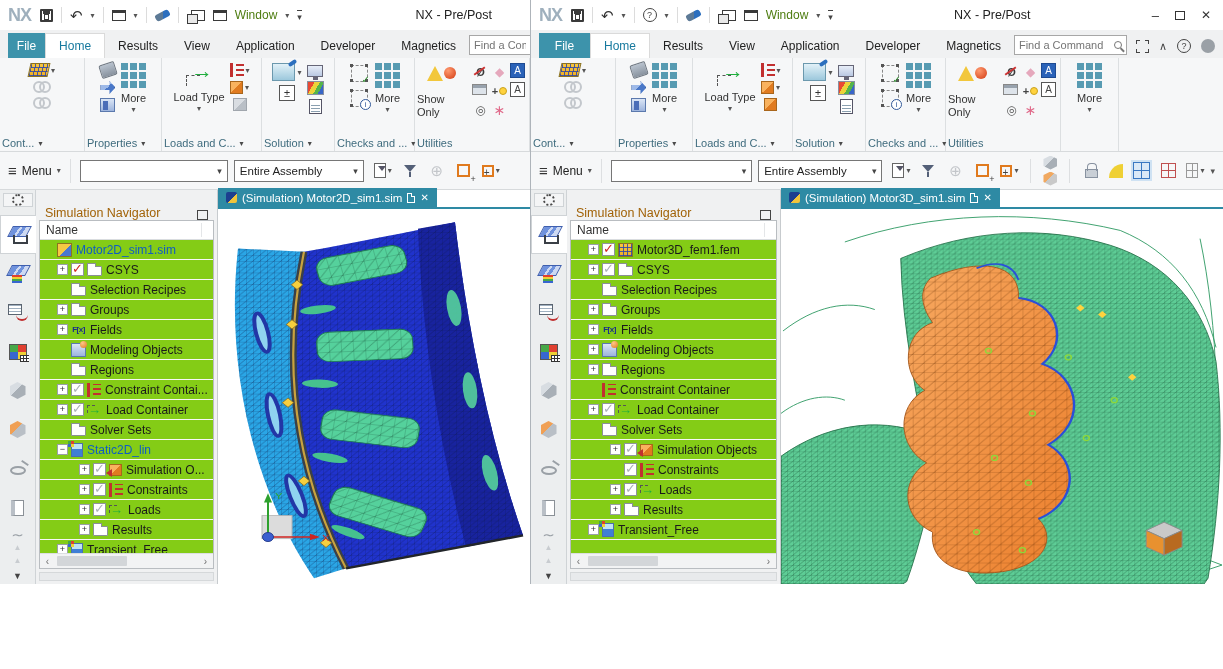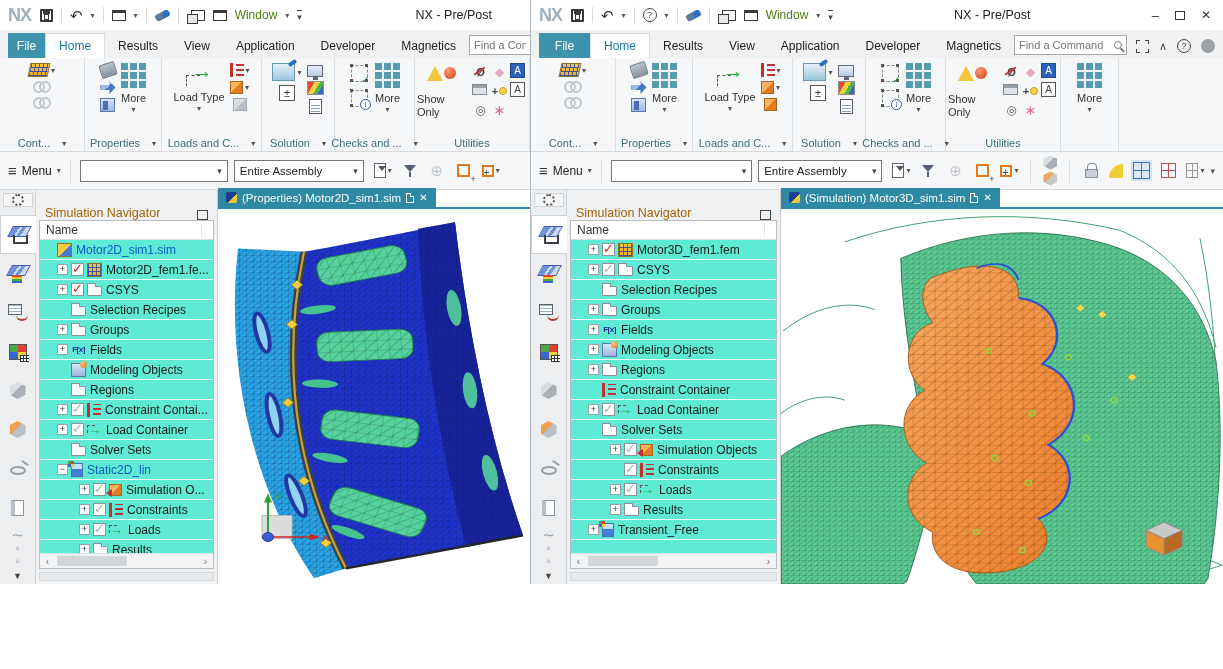--- a/index.html
+++ b/index.html
@@ -50,21 +50,21 @@
 .ic-fs::after{content:"";position:absolute;top:3px;bottom:3px;left:-2px;right:-2px;background:#f0f1f2}
 .ic-chev{font-size:11px;color:#444;line-height:1}
 .avatar{width:14px;height:14px;border-radius:50%;background:#9aa0a6}
 
 .ribbon{height:94px;background:#f6f7f8;display:flex;flex:none;border-bottom:1px solid #d7dadc;overflow:hidden}
 .rgroup{display:flex;flex-direction:column;border-right:1px solid #dcdfe1;padding:4px 2px 0;flex:none}
 .gw1{width:85px}.gw2{width:77px}.gw3{width:100px}.gw4{width:73px}.gw5{width:80px}.gw6{width:115px}.gw7{width:58px}
 .rbody{flex:1;display:flex;gap:5px;justify-content:center}
 .rcolv{display:flex;flex-direction:column;gap:4px;align-items:center;padding-top:1px}
 .rrow{display:flex;align-items:center;gap:2px}
-.rlabel{height:16px;display:flex;align-items:center;justify-content:center;gap:12px;font-size:11px;color:#3e6b7d;white-space:nowrap}
+.rlabel{height:16px;display:flex;align-items:center;justify-content:flex-start;gap:4px;font-size:11px;color:#3e6b7d;white-space:nowrap}
 .rlabel .caret{font-size:8px;color:#4a4a4a}
 .mesh-gold{width:20px;height:14px;border:1px solid #8d7320;transform:skewX(-12deg);background-image:repeating-linear-gradient(90deg,rgba(45,70,170,.85) 0 1px,transparent 1px 4px),repeating-linear-gradient(0deg,rgba(45,70,170,.85) 0 1px,transparent 1px 4px),linear-gradient(#f7c73e,#f0ae22)}
 .gears{width:18px;height:12px;position:relative}
 .gears::before,.gears::after{content:"";position:absolute;width:8px;height:8px;border:2px solid #c3c7cc;border-radius:50%}
 .gears::before{left:0;top:0}.gears::after{right:0;bottom:0}
 .tealgrid{width:25px;height:25px;background-color:#579bb2;background-image:repeating-linear-gradient(90deg,transparent 0 7px,#f6f7f8 7px 9px),repeating-linear-gradient(0deg,transparent 0 7px,#f6f7f8 7px 9px)}
 .more-btn{display:flex;flex-direction:column;align-items:center;font-size:11px;color:#333;line-height:1.15}
 .more-btn .caret{font-size:8px;color:#555}
 .roller{width:16px;height:14px;background:linear-gradient(#b9c3cf,#88929e);border:1px solid #6d7680;border-radius:2px;transform:rotate(-18deg)}
 .star-arr{width:15px;height:13px;background:linear-gradient(135deg,#9db9e8 50%,#4a78c8 50%);border:1px solid #3c62a6;clip-path:polygon(0 30%,60% 30%,60% 0,100% 50%,60% 100%,60% 70%,0 70%)}
@@ -161,21 +161,21 @@
 .rb-dcaret{color:#444;font-size:9px;border-top:1.5px solid #444;line-height:1.4;margin-top:3px}
 
 .nav{background:#f0f1f2;border-right:1px solid #c7cbce;display:flex;flex-direction:column;flex:none}
 .w0 .nav{width:182px}.w1 .nav{width:214px}
 .navtitle{height:30px;display:flex;align-items:flex-end;padding:0 9px;font-size:12.5px;color:#a16207;gap:6px;flex:none}
 .navtitle .t{flex:1;white-space:nowrap;overflow:hidden}
 .ic-restore{width:11px;height:10px;border:1.5px solid #444;flex:none}
 .treebox{flex:1;margin:0 3px;background:#fff;border:1px solid #b9bdc1;display:flex;flex-direction:column;min-height:0}
 .treehdr{height:19px;border-bottom:1px solid #d9dcdf;display:flex;align-items:center;padding:0 6px;color:#333;position:relative;flex:none}
 .treehdr::after{content:"";position:absolute;right:11px;top:2px;bottom:2px;width:1px;background:#e4e6e8}
-.tree{flex:1;overflow:hidden;background:#5eead4}
+.tree{flex:1;overflow:hidden;background:#84cc16}
 .trow{height:20px;display:flex;align-items:center;border-bottom:1px solid #f7f7f7;white-space:nowrap}
 .trow[data-depth="0"]{padding-left:3px}
 .trow[data-depth="1"]{padding-left:17px}
 .trow[data-depth="2"]{padding-left:39px}
 .exp{width:11px;height:11px;border:1px solid #9aa0a6;background:#fff;font-size:9px;line-height:9px;text-align:center;color:#333;margin-right:3px;flex:none;visibility:hidden}
 .trow[data-exp] .exp{visibility:visible}
 .trow[data-exp="+"] .exp::before{content:"+"}
 .trow[data-exp="-"] .exp::before{content:"−"}
 .chk{display:none;width:13px;height:13px;border:1px solid #8f949a;background:#fff;margin-right:3px;flex:none;position:relative}
 .trow[data-check] .chk{display:block}
@@ -453,26 +453,20 @@
           </div>
         <div class="tree">
 
             <div class="trow" data-depth="0" data-icon="sim" data-link="true">
               <span class="exp"></span>
 
               <span class="ticon"></span>
               <span class="tlabel">Motor2D_sim1.sim</span>
             </div>
 
-            <div class="trow" data-depth="1" data-exp="+" data-check="red" data-icon="fem">
-              <span class="exp"></span>
-              <span class="chk"></span>
-              <span class="ticon"></span>
-              <span class="tlabel">Motor2D_fem1.fe...</span>
-            </div>
 
             <div class="trow" data-depth="1" data-exp="+" data-check="red" data-icon="folder">
               <span class="exp"></span>
               <span class="chk"></span>
               <span class="ticon"></span>
               <span class="tlabel">CSYS</span>
             </div>
 
             <div class="trow" data-depth="1" data-icon="folder">
               <span class="exp"></span>
@@ -580,21 +574,21 @@
             </span>
           <span class="hs-btn">›</span>
         </div>
       </div>
       <div class="navbottom"></div>
     </div>
     <div class="vp">
       <div class="vptabs">
         <div class="vptab">
           <span class="vpic"></span>
-          <span>(Properties) Motor2D_sim1.sim</span>
+          <span>(Simulation) Motor2D_sim1.sim</span>
           <span class="pgic"></span>
           <span class="vpclose">✕</span>
         </div>
       </div>
       <div class="canvas">
         <svg viewBox="0 0 312 455" preserveAspectRatio="none">
           <defs>
             <pattern id="triF" width="7" height="7" patternUnits="userSpaceOnUse">
               <path d="M0 7L7 0M0 0H7M0 0V7" stroke="rgba(12,20,70,0.45)" stroke-width="0.8" fill="none"></path>
             </pattern>

